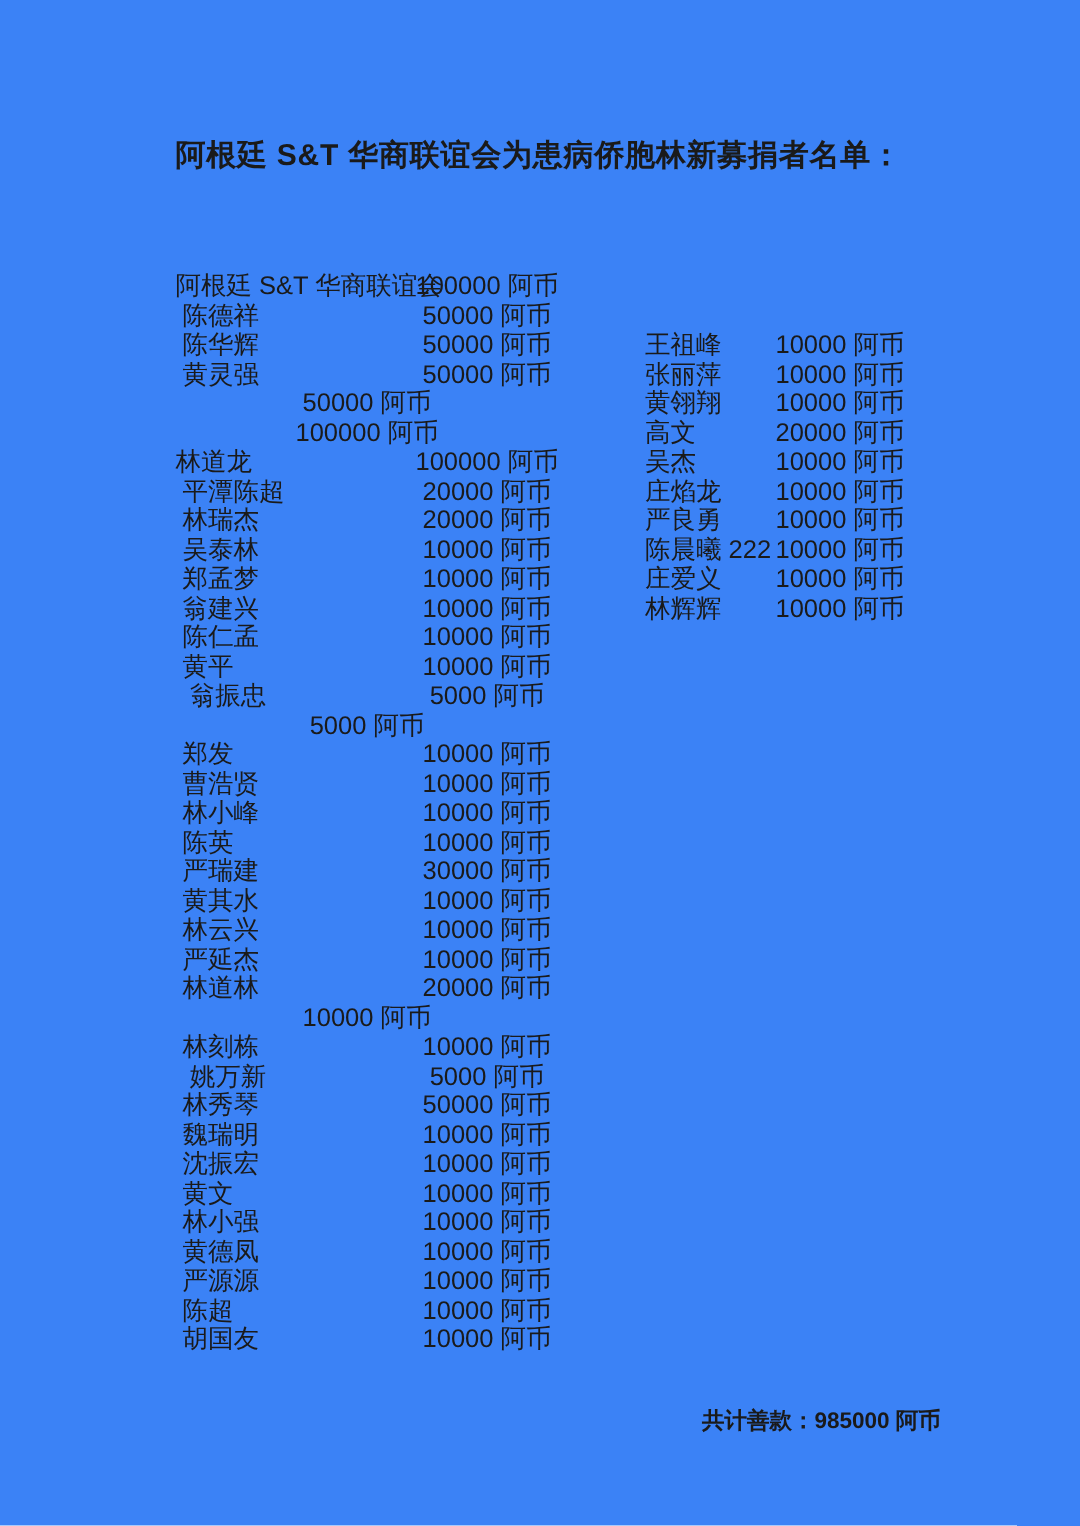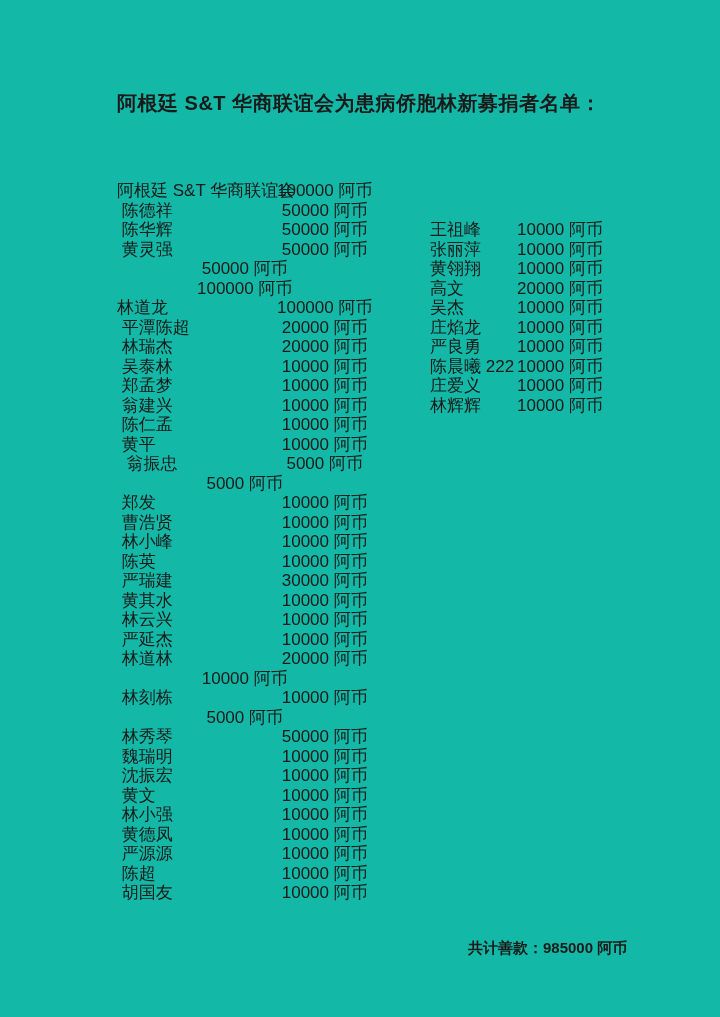--- a/index.html
+++ b/index.html
@@ -1,20 +1,20 @@
 <!DOCTYPE html>
 <html><head>
 <meta charset="utf-8">
 <style>
   html, body { margin: 0; padding: 0; background: #ffffff; }
   .page {
     position: relative;
     width: 720px;
     height: 1017px;
-    background: #14b8a6;
+    background: #3b82f6;
     overflow: hidden;
     font-family: "Liberation Sans", "DejaVu Sans", sans-serif;
     color: #1a1a1a;
   }
   .title {
     position: absolute;
     left: 117px;
     top: 90px;
     margin: 0;
     font-size: 20px;
@@ -153,20 +153,21 @@
         <span class="amount">20000 阿币</span>
       </div>
       <div class="row">
         <span class="amount">10000 阿币</span>
       </div>
       <div class="row">
         <span class="name">林刻栋</span>
         <span class="amount">10000 阿币</span>
       </div>
       <div class="row">
+        <span class="name">姚万新</span>
         <span class="amount">5000 阿币</span>
       </div>
       <div class="row">
         <span class="name">林秀琴</span>
         <span class="amount">50000 阿币</span>
       </div>
       <div class="row">
         <span class="name">魏瑞明</span>
         <span class="amount">10000 阿币</span>
       </div>

